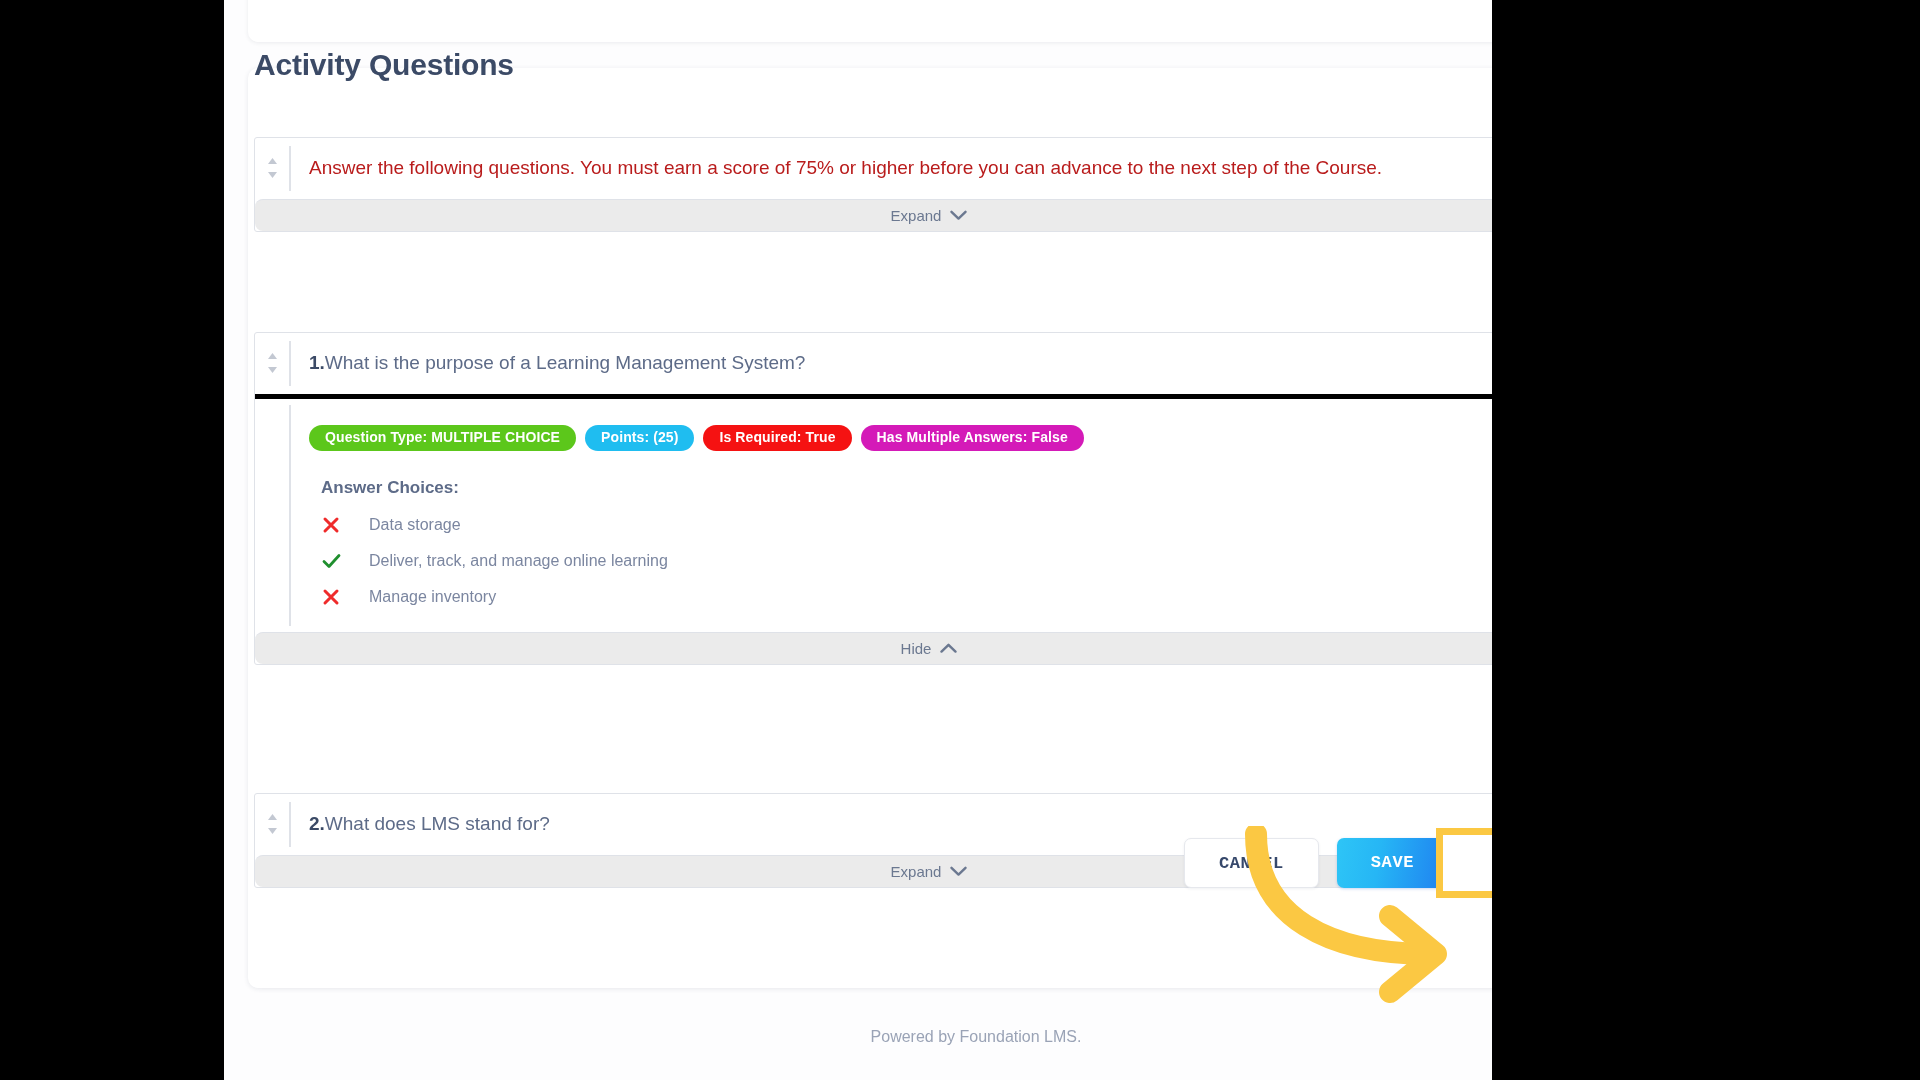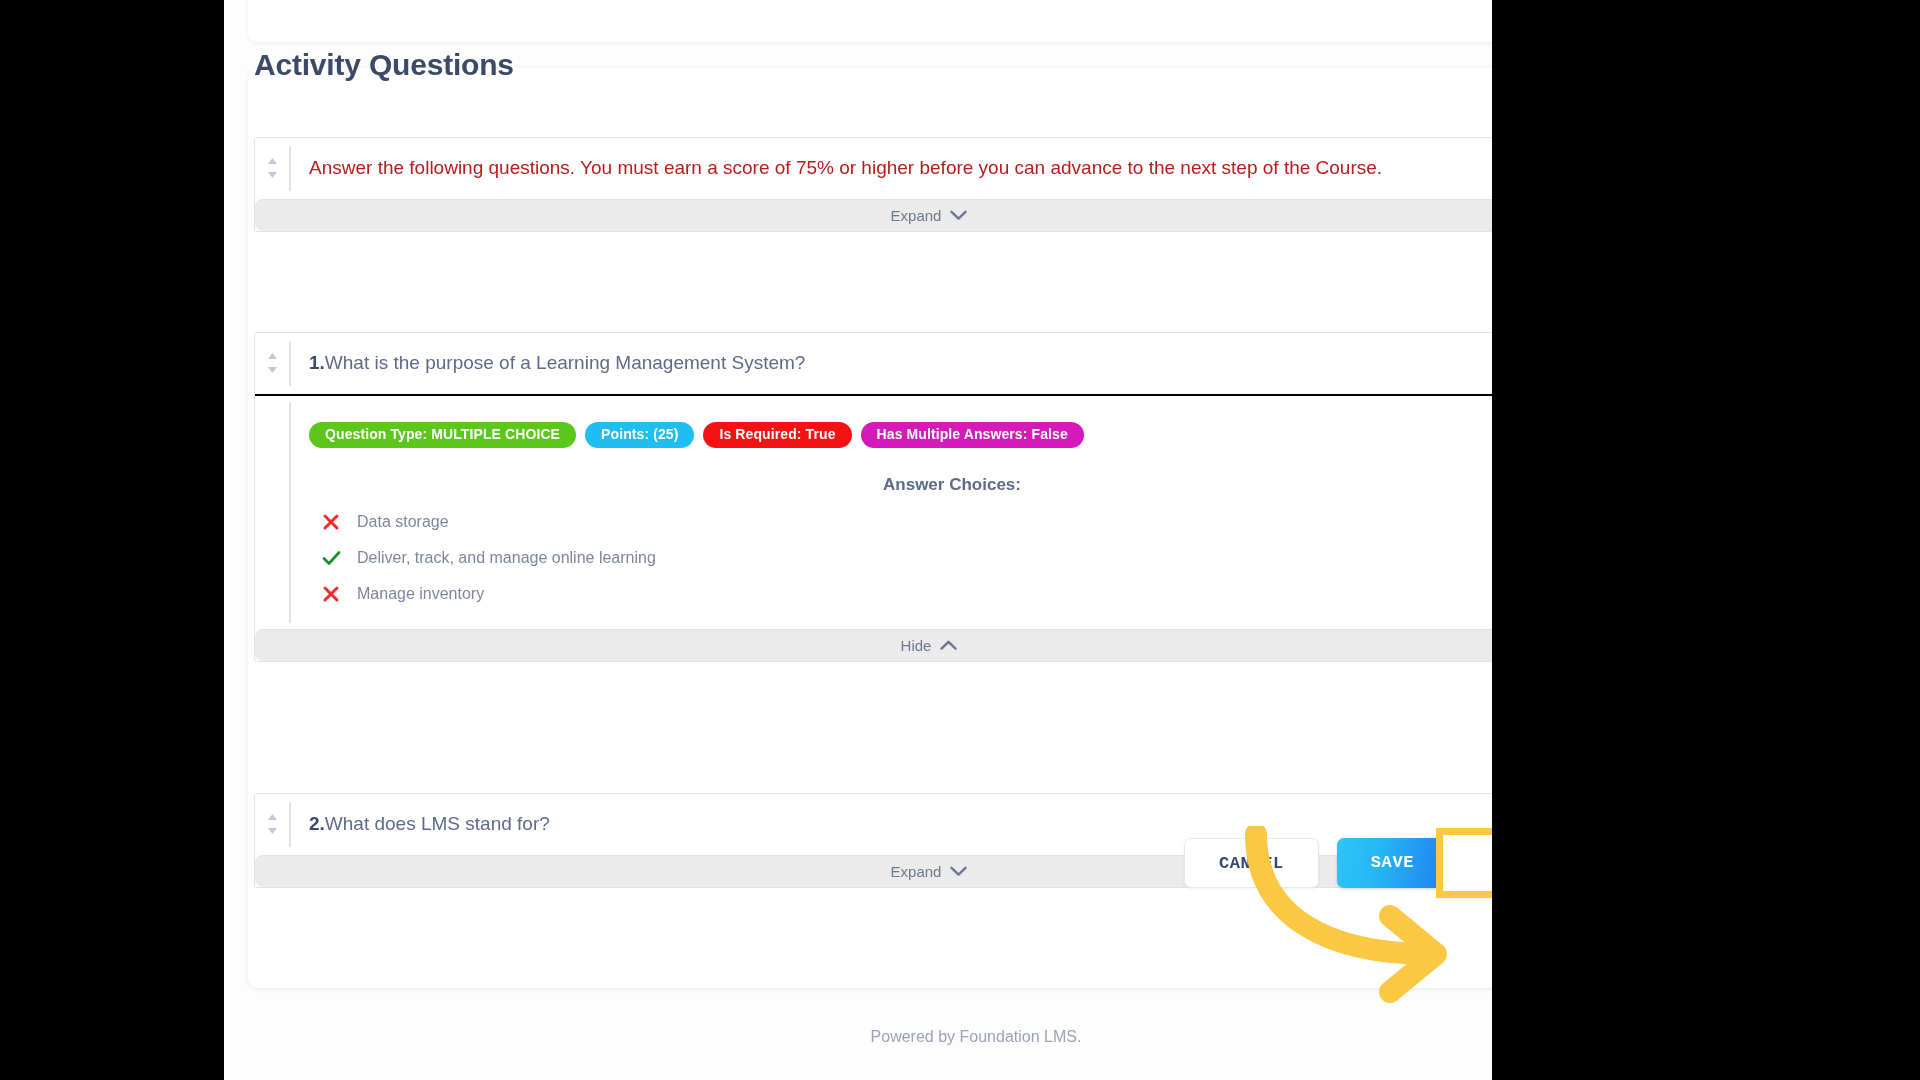--- a/index.html
+++ b/index.html
@@ -142,24 +142,23 @@
     font-size: 15px;
     color: #6b7890;
     cursor: pointer;
     user-select: none;
     border-radius: 8px;
   }
   .toggle-strip .chev { display:inline-flex; line-height:0; }
 
   
   .qbody {
-    border-top: 2px solid #000000;
+    border-top: 5px solid #000000;
     padding: 0;
     display: flex;
-    text-align: center;
   }
   .qbody-rail {
     width: 34px;
     flex: 0 0 34px;
   }
   .qbody-bar {
     width: 2px;
     background: #dfe2e8;
     flex: 0 0 2px;
     margin: 6px 0;
@@ -191,21 +190,21 @@
     font-size: 17px;
     font-weight: bold;
     color: #5d6b88;
     margin-bottom: 18px;
     margin-left: 12px;
   }
 
   .choice {
     display: flex;
     align-items: center;
-    gap: 16px;
+    gap: 28px;
     margin-bottom: 18px;
     margin-left: 12px;
   }
   .choice:last-child { margin-bottom: 4px; }
   .choice-mark {
     width: 20px;
     flex: 0 0 20px;
     display: inline-flex;
     justify-content: center;
     line-height: 0;

